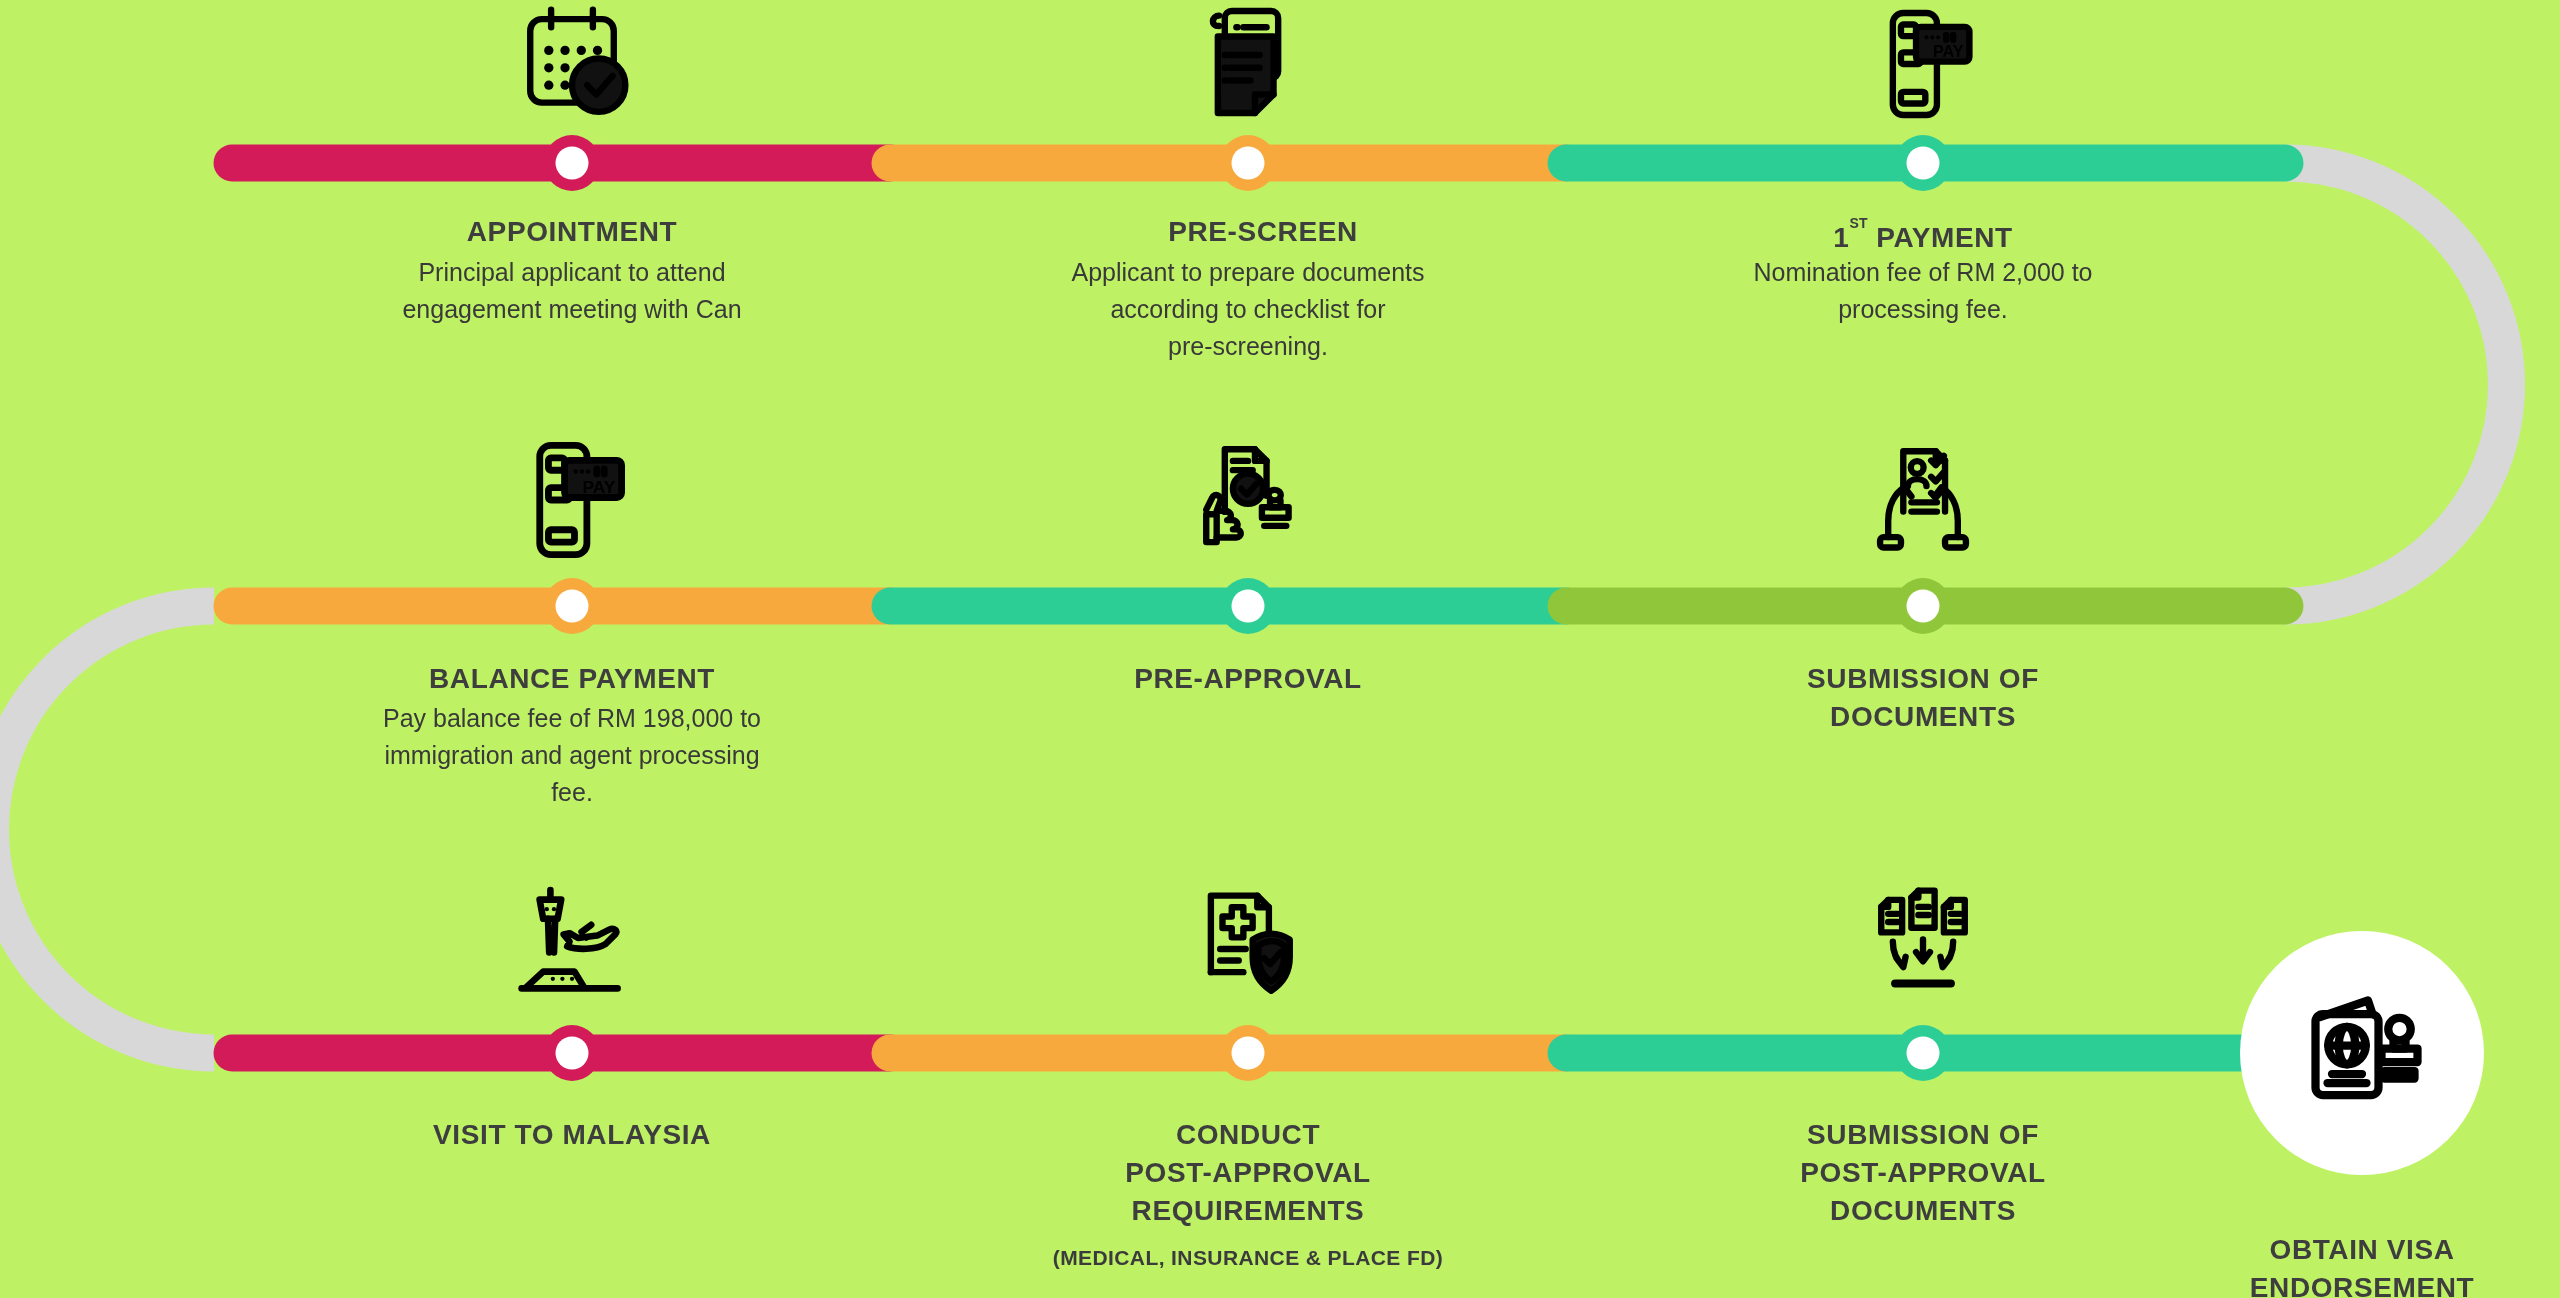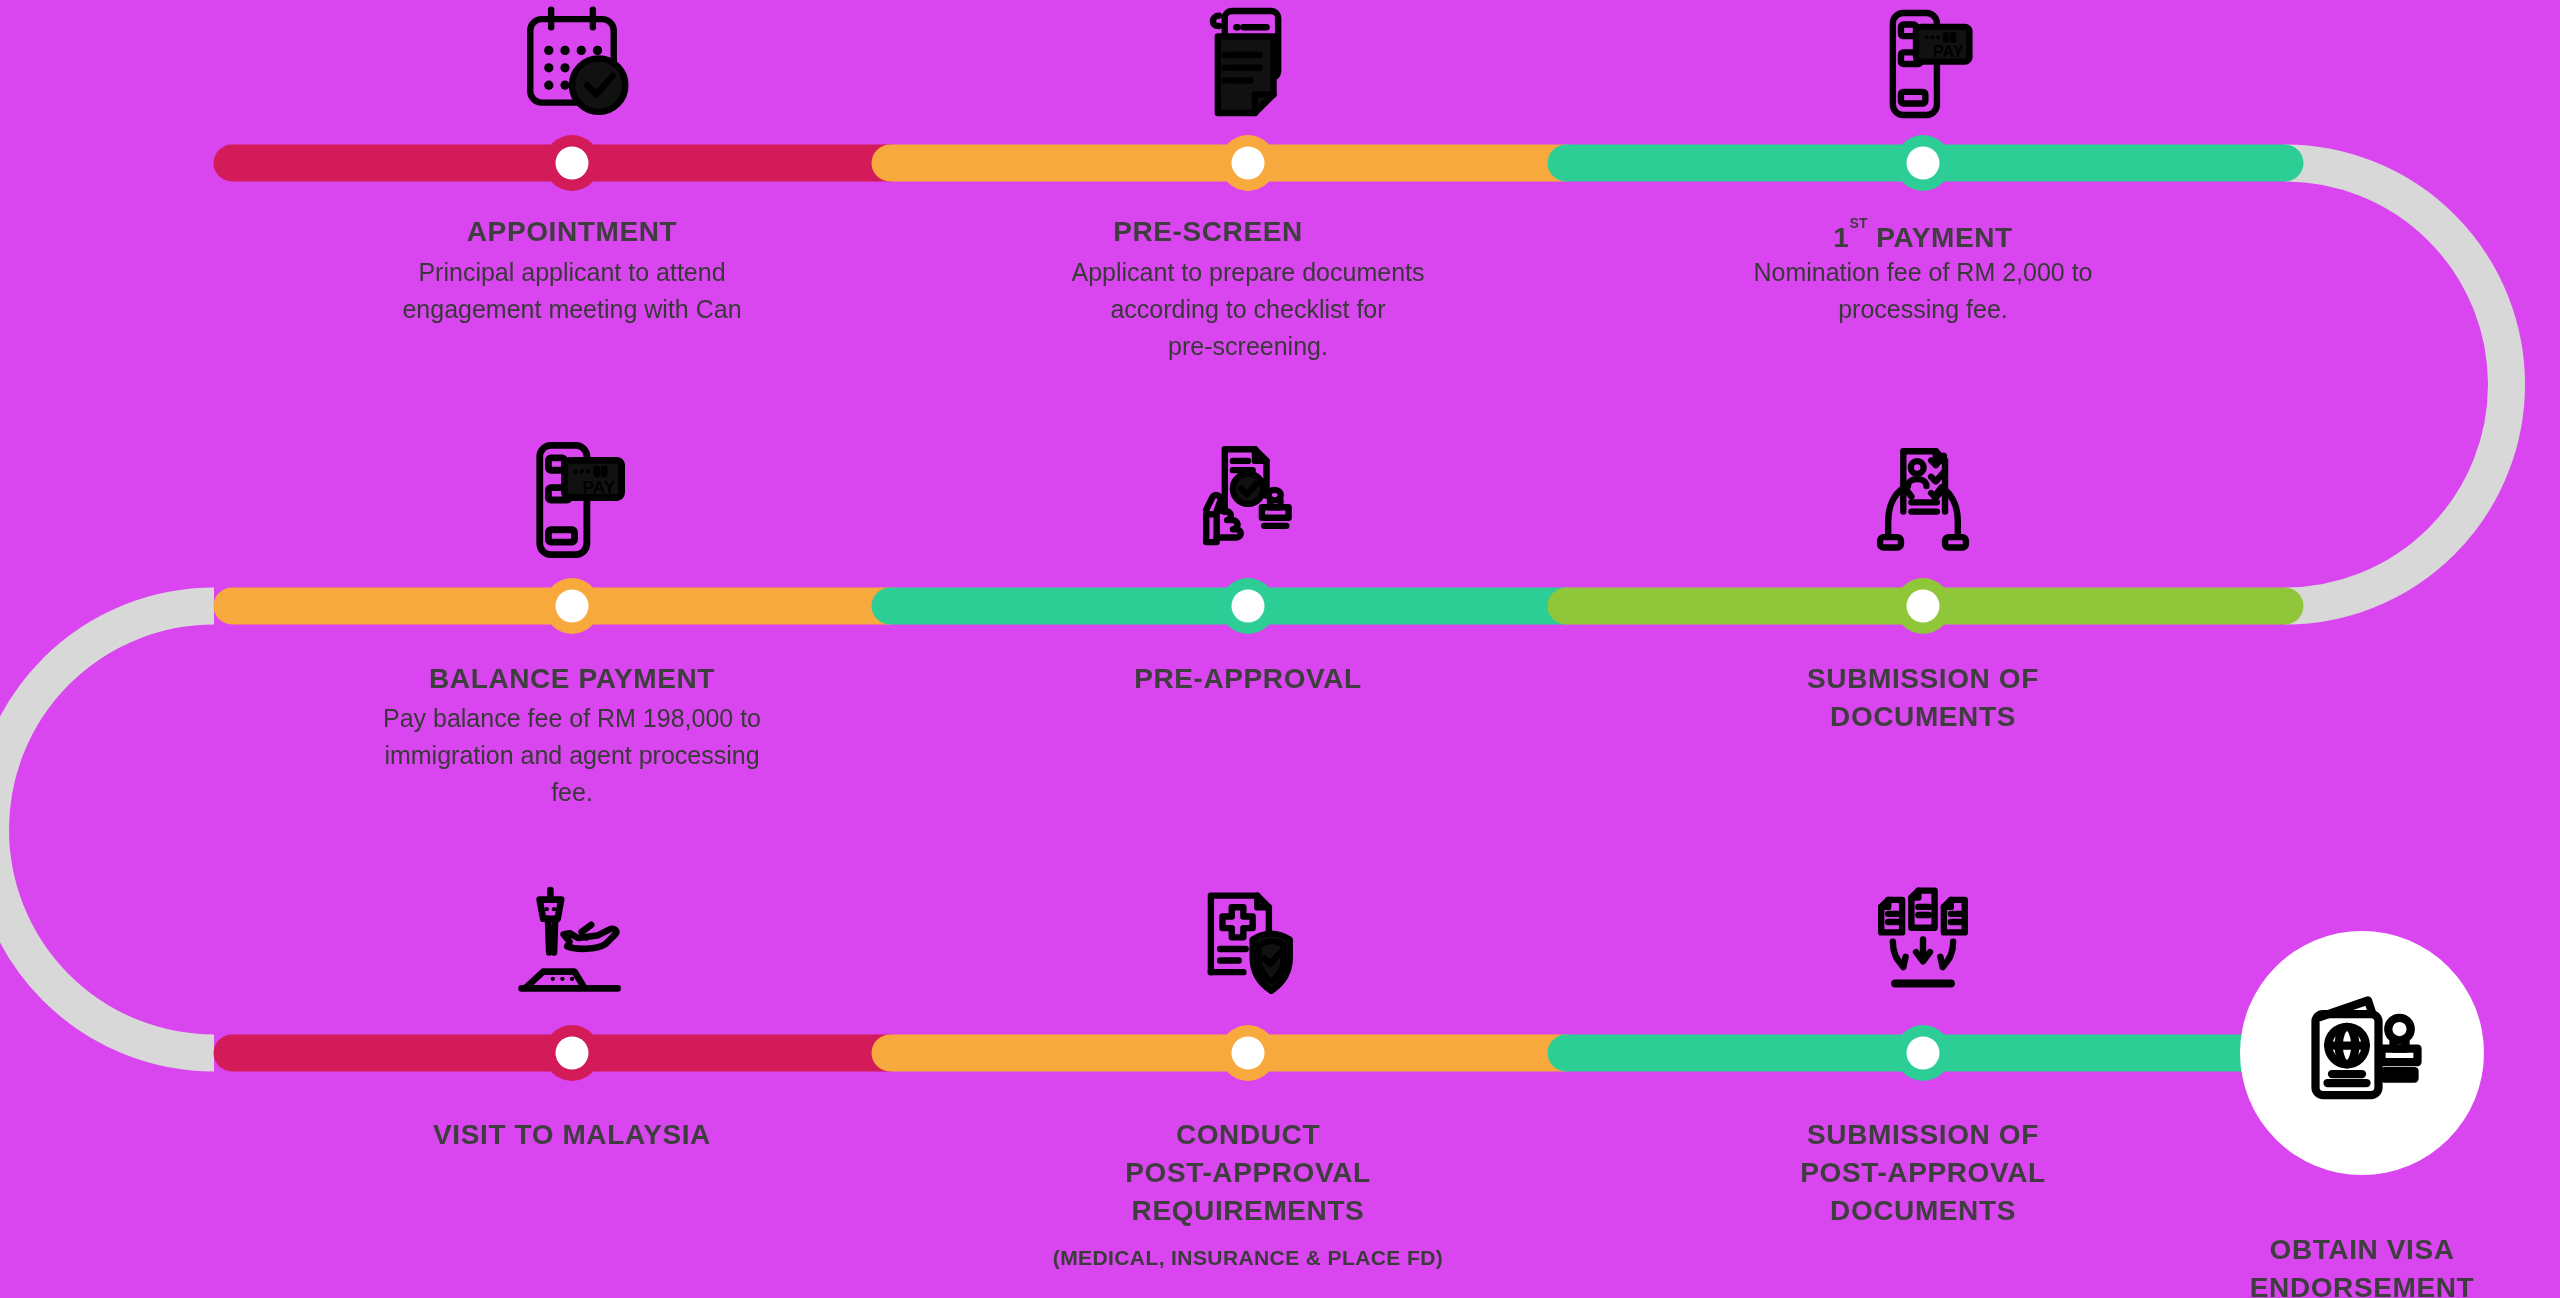--- a/index.html
+++ b/index.html
@@ -1,16 +1,16 @@
 <!DOCTYPE html>
 <html><head>
 <meta charset="utf-8">
 <style>
   html,body{margin:0;padding:0;background:#101011;}
-  #stage{position:relative;width:2560px;height:1298px;background:#d946ef;overflow:hidden;
+  #stage{position:relative;width:2560px;height:1298px;background:#bef264;overflow:hidden;
          font-family:"Liberation Sans","DejaVu Sans",sans-serif;}
   #track{position:absolute;left:0;top:0;}
   .icon{position:absolute;width:116px;height:116px;}
   .icon svg{width:100%;height:100%;}
   .licon *{fill:none;stroke:#000;stroke-width:5.5;stroke-linecap:round;stroke-linejoin:round;}
   .licon .f{fill:#000;stroke:none;}
   .licon .mask{fill:#111112;}
   .licon text{fill:#000;stroke:none;font-weight:bold;font-family:"Liberation Sans",sans-serif;}
   
   .i-r1c1{left:514px;top:4px;}
@@ -25,21 +25,21 @@
   .i-end{position:absolute;left:2287px;top:978px;width:150px;height:150px;}
   .i-end svg{width:100%;height:100%;}
   .step{position:absolute;width:640px;text-align:center;}
   .title{font-size:28px;line-height:38px;font-weight:bold;letter-spacing:0.6px;color:#3E3E3E;}
   .title span{display:block;}
   .title sup{font-size:14px;position:relative;top:-9px;letter-spacing:0.3px;}
   .subtitle{font-size:21px;line-height:32px;font-weight:bold;letter-spacing:0.4px;color:#3B3B3B;margin-top:12px;}
   .desc{position:absolute;width:640px;text-align:center;font-size:25px;line-height:37px;color:#393939;}
   
   .s1{left:252px;top:213px;}  .d1{left:252px;top:254px;}
-  .s2{left:888px;top:213px;}  .d2{left:928px;top:254px;}
+  .s2{left:943px;top:213px;}  .d2{left:928px;top:254px;}
   .s3{left:1603px;top:213px;} .d3{left:1603px;top:254px;}
   .s4{left:1603px;top:660px;}
   .s5{left:928px;top:660px;}
   .s6{left:252px;top:660px;}  .d6{left:252px;top:700px;}
   .s7{left:252px;top:1116px;}
   .s8{left:928px;top:1116px;}
   .s9{left:1603px;top:1116px;}
   .s10{left:2042px;top:1231px;width:640px;}
 </style>
 </head>

